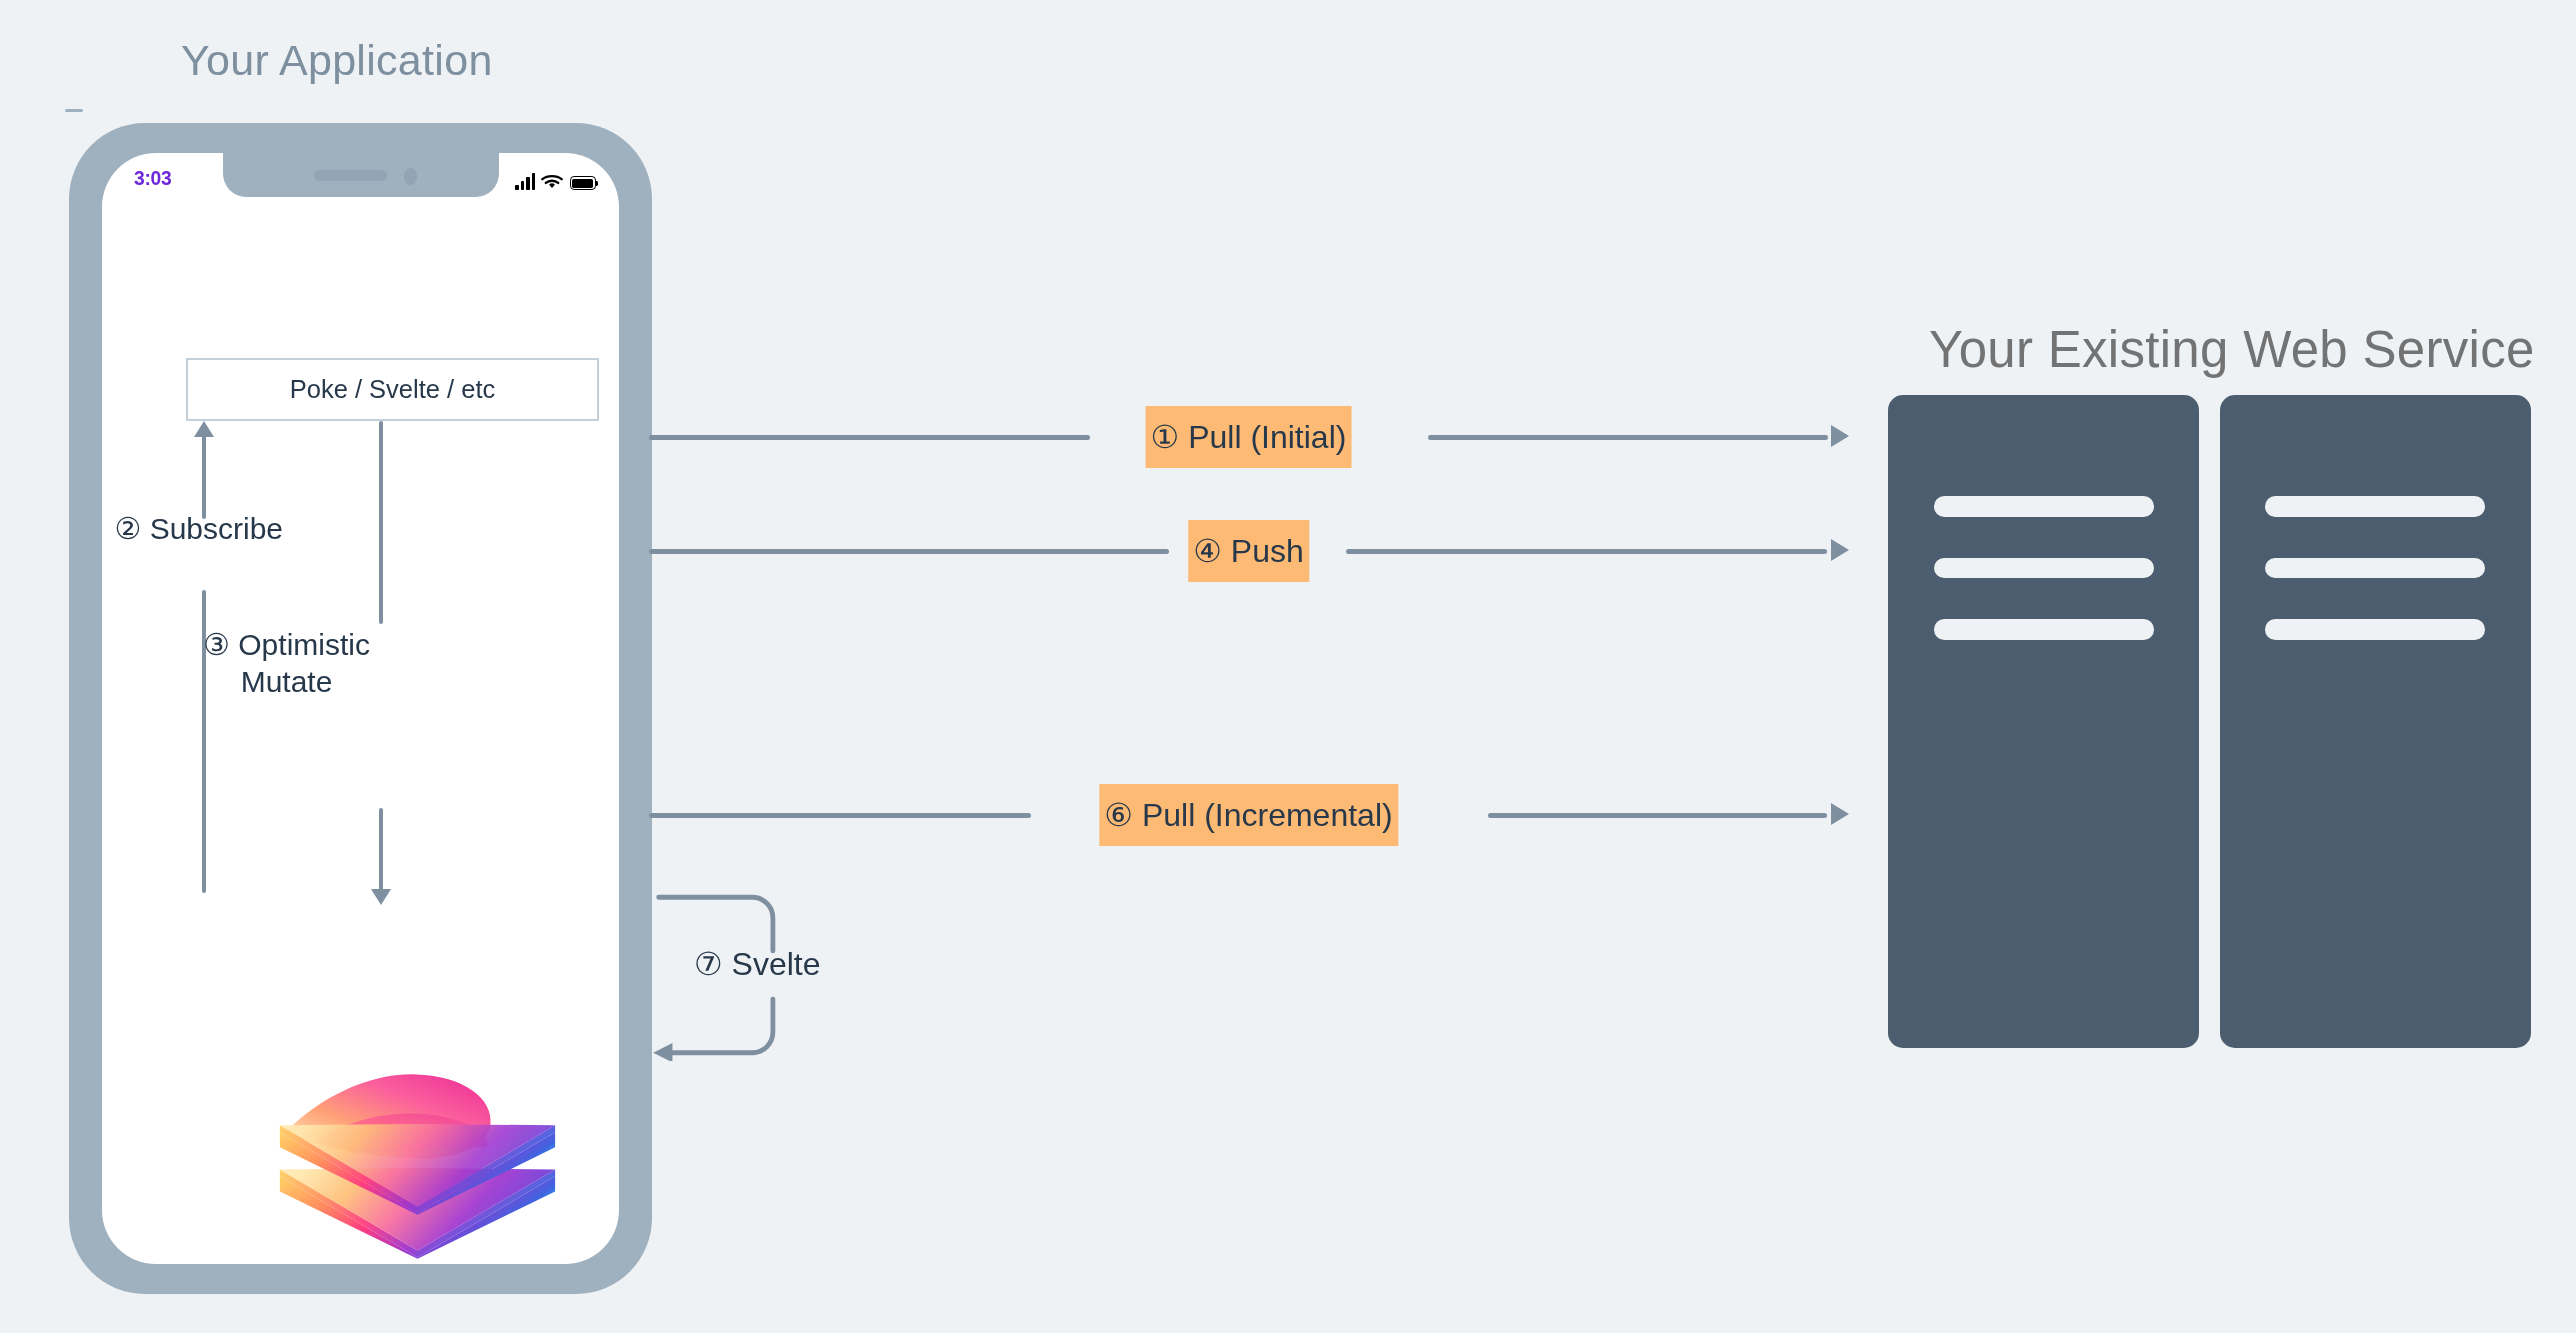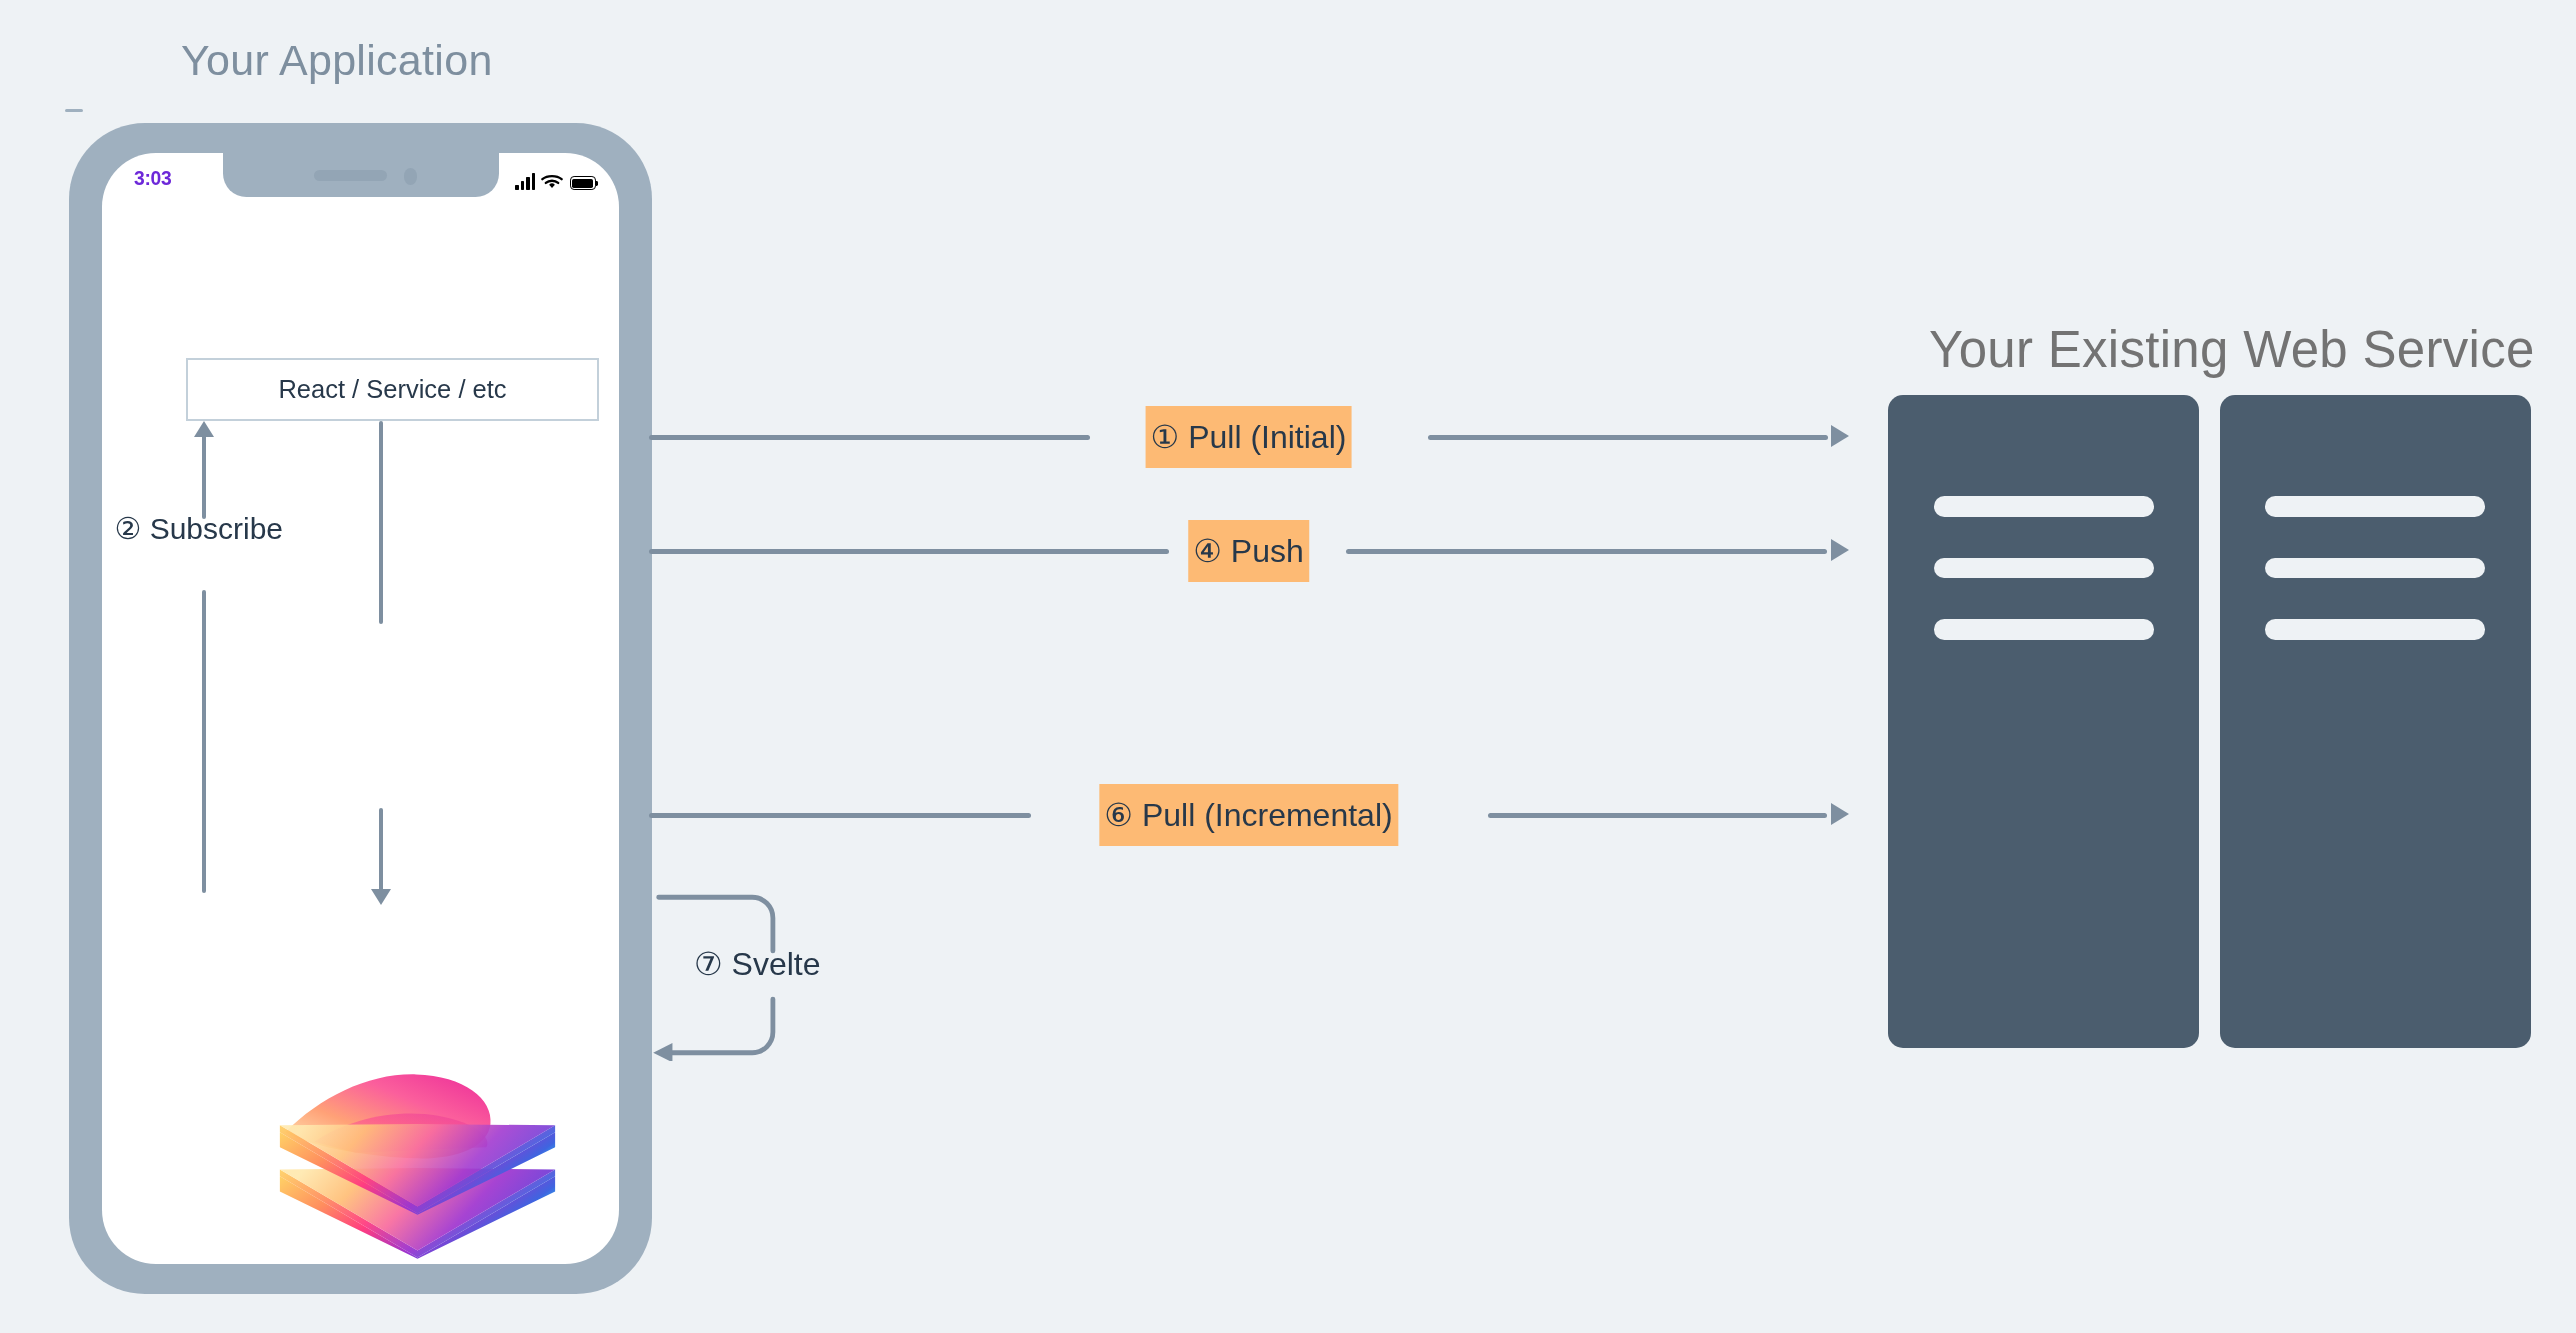--- a/index.html
+++ b/index.html
@@ -236,36 +236,43 @@
           </span>
         <svg width="22" height="16.5" viewBox="0 0 32 24">
           <path d="M2 7.5 C9 1.5, 23 1.5, 30 7.5" stroke="#000" stroke-width="3.4" fill="none" stroke-linecap="round"></path>
           <path d="M7 13 C12 8.7, 20 8.7, 25 13" stroke="#000" stroke-width="3.4" fill="none" stroke-linecap="round"></path>
           <path d="M16 20.5 l-4.2 -5 a6 6 0 0 1 8.4 0 z" fill="#000"></path>
         </svg>
         <span class="batt"></span>
       </div>
 
       <div class="fw-box">
-        <span>React / Service / etc</span>
+        <span>Poke / Svelte / etc</span>
       </div>
 
       <div class="vline" style="left:100px; top:282px; height:84px;"></div>
       <div class="vhead up" style="left:92px; top:268px;"></div>
       <div class="vline" style="left:100px; top:437px; height:303px;"></div>
 
       <div class="vline" style="left:277px; top:268px; height:203px;"></div>
       <div class="vline" style="left:277px; top:655px; height:83px;"></div>
       <div class="vhead down" style="left:269px; top:736px;"></div>
 
       <div class="step-label" style="left:12.4px; top:358px;">
         <span>②</span>
         <span>Subscribe</span>
       </div>
 
+      <div class="step-label center" style="left:81px; top:474px; width:207px;">
+        <div>
+          <span>③</span>
+          <span>Optimistic</span>
+        </div>
+        <div>Mutate</div>
+      </div>
 
       <div class="logo-wrap">
         <svg viewBox="0 0 420 280" width="289" height="193">
           <defs>
             <linearGradient id="gTop" x1="0" y1="0.35" x2="1" y2="0.62">
               <stop offset="0%" stop-color="#ffe9b0"></stop>
               <stop offset="22%" stop-color="#ffc07a"></stop>
               <stop offset="45%" stop-color="#f86fa0"></stop>
               <stop offset="68%" stop-color="#a23ad0"></stop>
               <stop offset="88%" stop-color="#6c3fd8"></stop>

